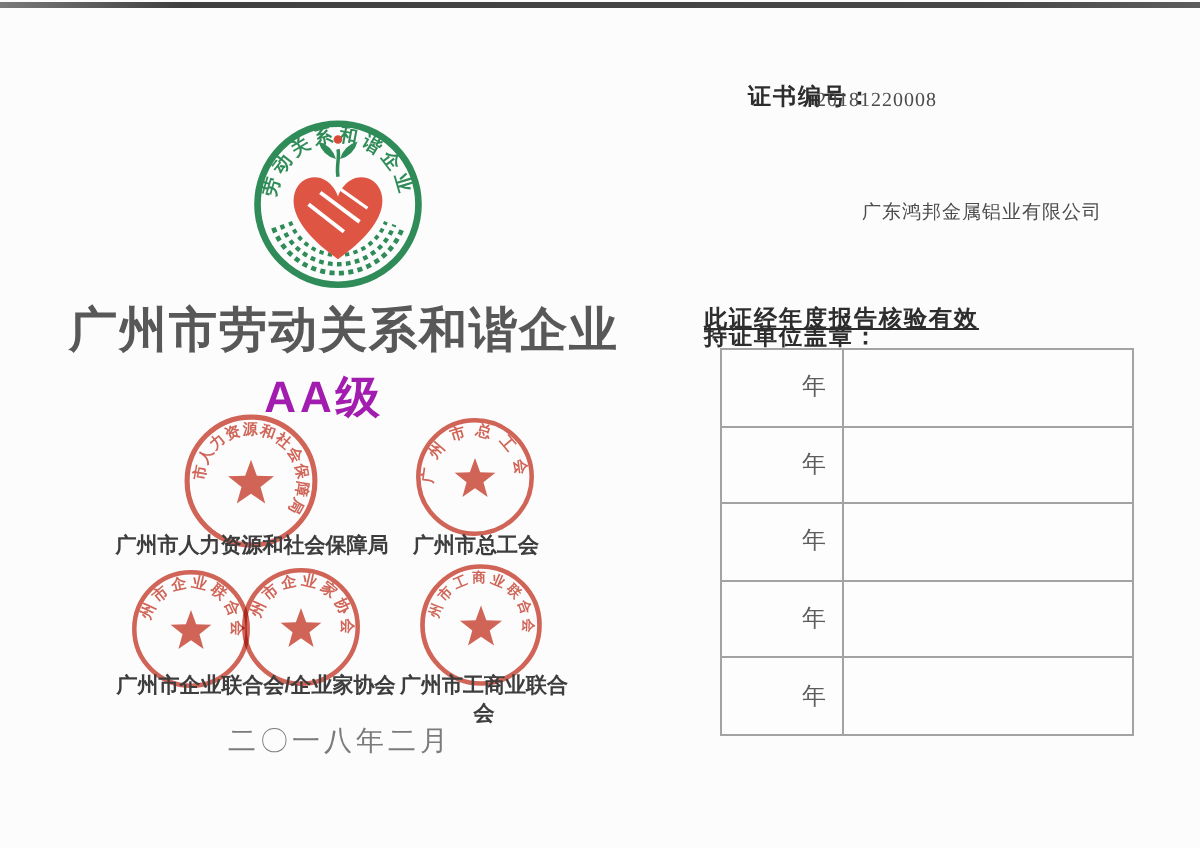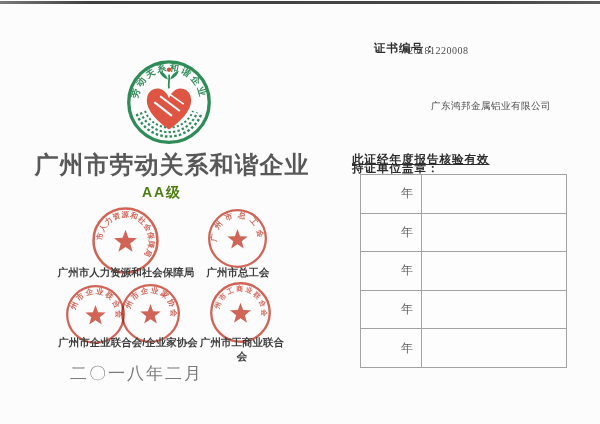--- a/index.html
+++ b/index.html
@@ -5,35 +5,35 @@
   html,body{margin:0;padding:0;}
   body{width:600px;height:424px;background:#ffffff;font-family:"Liberation Sans",sans-serif;}
   .stage{position:relative;width:600px;height:424px;background:#fcfcfc;overflow:hidden;}
   .top-edge{position:absolute;top:1px;left:0;width:600px;height:3px;
     background:linear-gradient(90deg,#7a7a7a,#3f3f3f 15%,#474747 82%,#5c5c5c);}
   
   .logo{position:absolute;left:115px;top:55px;width:108px;height:96px;}
   .title1{position:absolute;left:22px;top:149px;width:300px;text-align:center;
     font-size:24px;font-weight:bold;color:#585858;letter-spacing:1px;}
   .title2{position:absolute;left:12px;top:184px;width:300px;text-align:center;
-    font-size:14px;font-weight:bold;color:#4d7c0f;letter-spacing:2px;}
+    font-size:22px;font-weight:bold;color:#a21caf;letter-spacing:2px;}
   .seal{position:absolute;mix-blend-mode:multiply;opacity:.92;}
   .seal svg{display:block;width:100%;height:100%;}
   .s1{left:90px;top:205px;width:71px;height:71px;}
   .s2{left:206px;top:207px;width:63px;height:63px;}
   .s3{left:64px;top:283px;width:63px;height:63px;}
   .s4{left:119px;top:282px;width:63px;height:63px;}
   .s5{left:208px;top:280px;width:65px;height:65px;}
   .agency{position:absolute;font-size:10.5px;font-weight:bold;color:#3d3d3d;text-align:center;letter-spacing:0px;}
   .a1{left:48px;top:266px;width:156px;}
   .a2{left:198px;top:266px;width:80px;}
   .a3{left:45px;top:336px;width:166px;}
   .a4{left:196px;top:336px;width:92px;}
-  .issue-date{position:absolute;left:70px;top:362px;width:170px;
-    font-size:17px;color:#7b7b7b;letter-spacing:2px;font-family:"Liberation Serif",serif;}
+  .issue-date{position:absolute;left:85px;top:362px;width:170px;text-align:center;
+    font-size:14px;color:#7b7b7b;letter-spacing:2px;font-family:"Liberation Serif",serif;}
   
   .r-label{position:absolute;font-size:11.5px;font-weight:bold;color:#2d2d2d;letter-spacing:1px;}
   .r-value{position:absolute;font-family:"Liberation Serif",serif;color:#4c4c4c;letter-spacing:.5px;}
   .lbl-certno{left:352px;top:41px;margin-left:22px;}
   .val-certno{left:408px;top:45px;font-size:10px;}
   .lbl-stamp{left:352px;top:113px;margin-top:48px;}
   .val-stamp{left:431px;top:100px;font-size:9.5px;}
   .lbl-note{left:352px;top:152px;text-decoration:underline;}
   .verify-table{position:absolute;left:360px;top:174px;border-collapse:collapse;
     border:1px solid #8d8d8d;background:#fdfdfd;}

